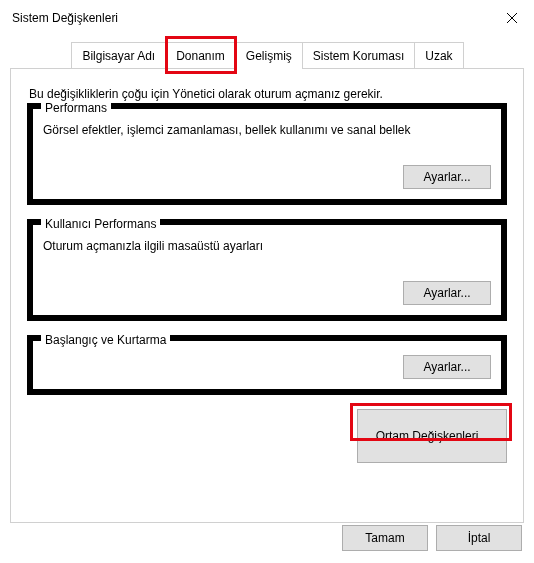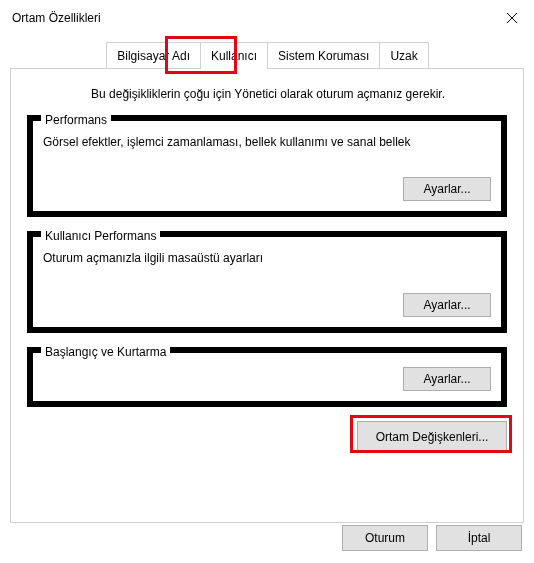--- a/index.html
+++ b/index.html
@@ -46,21 +46,21 @@
     z-index: 2;
   }
   .panel {
     border: 1px solid #d0d0d0;
     margin: 0 10px 10px 10px;
     padding: 14px 12px 12px 12px;
     position: relative;
     top: -1px;
     height: 455px;
   }
-  .intro { margin: 4px 4px 14px 6px; text-align: center; }
+  .intro { margin: 4px 4px 2px 6px; }
   .groupbox {
     border: 6px solid #000000;
     margin: 0 4px 14px 4px;
     padding: 14px 10px 10px 10px;
     position: relative;
   }
   .groupbox-legend {
     position: absolute;
     top: -8px;
     left: 8px;
@@ -86,21 +86,21 @@
     text-align: center;
   }
   .env-row {
     display: flex;
     justify-content: flex-end;
     margin: 6px 4px 0 4px;
     position: relative;
   }
   .btn-env {
     min-width: 150px;
-    padding: 8px 14px;
+    padding: 19px 14px;
     border: 1px solid #adadad;
     background: #e1e1e1;
     font-size: 12px;
     font-family: inherit;
     cursor: pointer;
   }
   .env-highlight {
     position: absolute;
     border: 3px solid #e30613;
     right: -5px;
@@ -140,32 +140,33 @@
     height:38px;
     border:3px solid #e30613;
     pointer-events:none;
     z-index:5;
   }
 </style>
 </head>
 <body>
 
 <div class="titlebar">
-  <span>Ortam Özellikleri</span>
+  <span>Sistem Değişkenleri</span>
   <div class="close-btn">
     <svg viewBox="0 0 12 12">
         <line x1="1" y1="1" x2="11" y2="11" stroke="#000" stroke-width="1"></line>
         <line x1="11" y1="1" x2="1" y2="11" stroke="#000" stroke-width="1"></line>
       </svg>
   </div>
 </div>
 
 <div class="tabs">
   <div class="tab"><span>Bilgisayar Adı</span></div>
-  <div class="tab active"><span>Kullanıcı</span></div>
+  <div class="tab"><span>Donanım</span></div>
+  <div class="tab active"><span>Gelişmiş</span></div>
   <div class="tab"><span>Sistem Koruması</span></div>
   <div class="tab"><span>Uzak</span></div>
 </div>
 
 <div class="tab-highlight-box"></div>
 
 <div class="panel">
   <div class="intro">Bu değişikliklerin çoğu için Yönetici olarak oturum açmanız gerekir.</div>
 
   <div class="groupbox">
@@ -191,15 +192,15 @@
     </div>
   </div>
 
   <div class="env-row">
     <button class="btn-env">Ortam Değişkenleri...</button>
     <div class="env-highlight"></div>
   </div>
 </div>
 
 <div class="bottom-buttons">
-  <button class="btn-bottom">Oturum</button>
+  <button class="btn-bottom">Tamam</button>
   <button class="btn-bottom">İptal</button>
 </div>
 
 </body></html>

